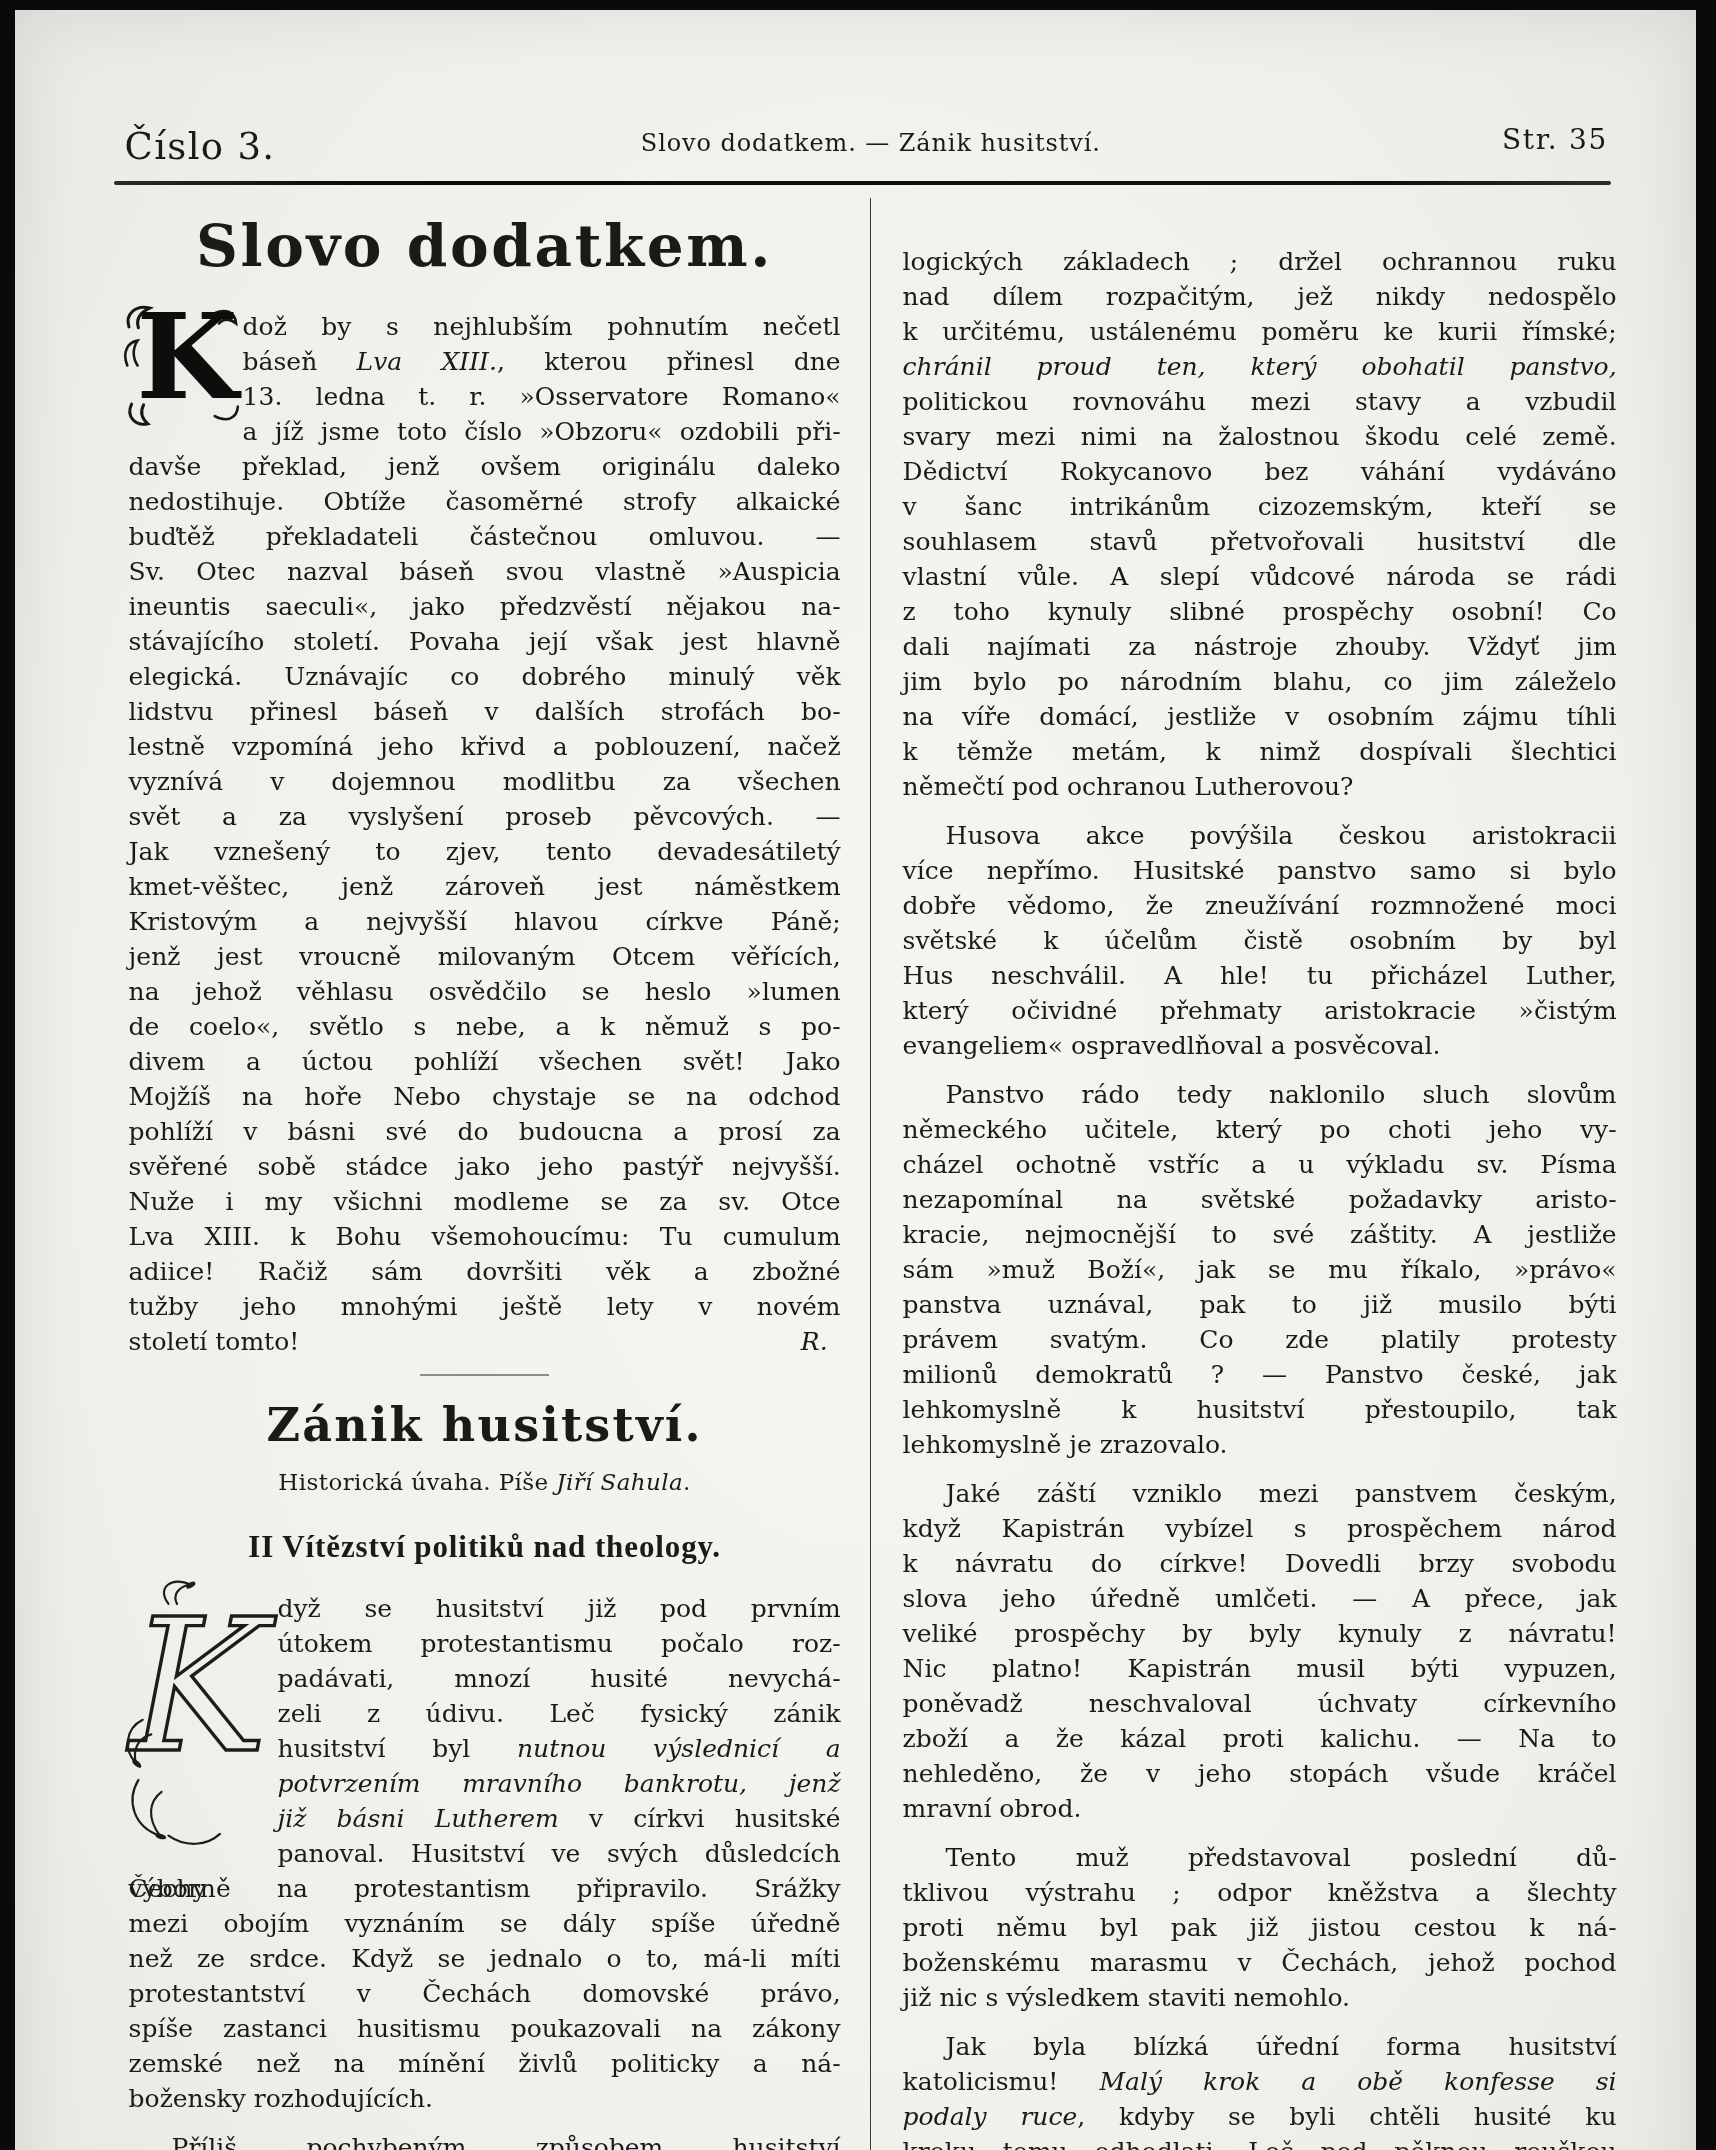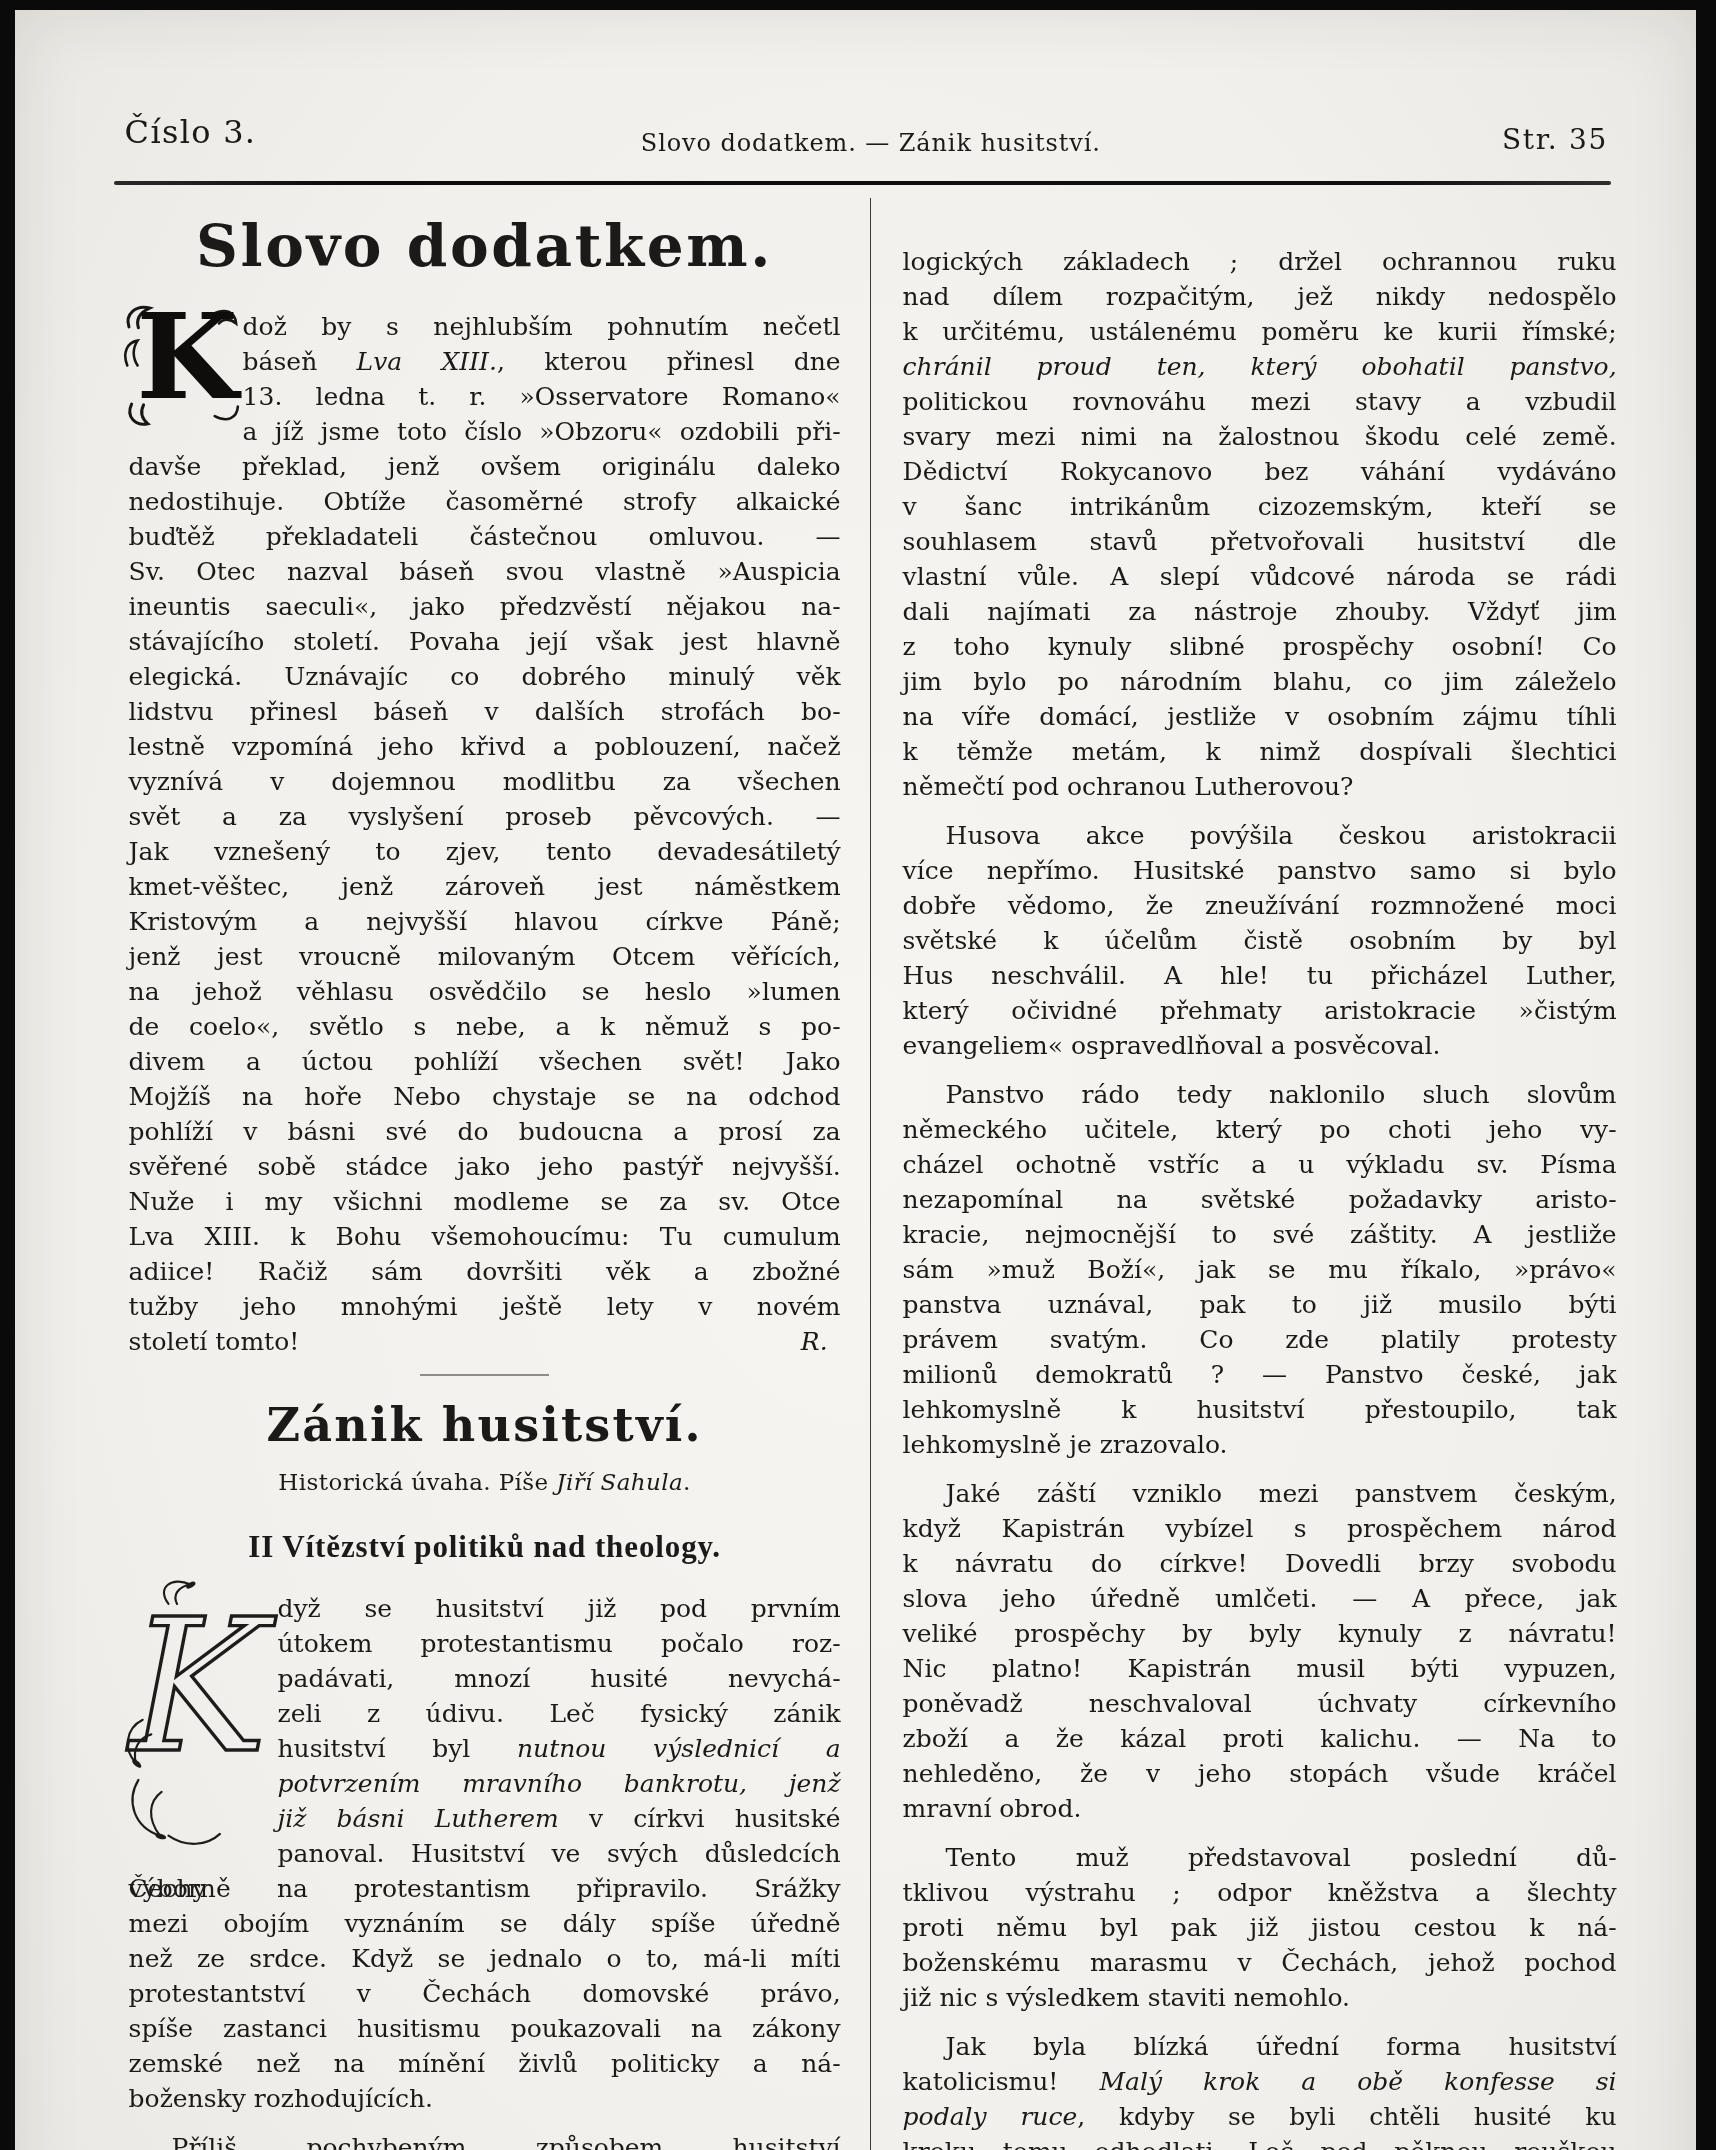--- a/index.html
+++ b/index.html
@@ -9,21 +9,21 @@
     font-family:"DejaVu Serif","Liberation Serif",serif;
     color:#1b1a18;
   }
   #paper {
     position:absolute; left:14.6px; top:10.3px; right:20px; bottom:20px;
     background:#f3f2ee;
     background-image: radial-gradient(ellipse at 50% 45%, #f6f5f1 0%, #f1f0ec 60%, #e7e6e1 100%);
     box-shadow: inset 0 0 69px rgba(40,35,25,0.10);
   }
   
-  .hdr-issue   { position:absolute; left:110px; top:103px; font-size:32px; letter-spacing:1.3px; }
+  .hdr-issue   { position:absolute; left:110px; top:115px; font-size:37px; letter-spacing:1.3px; }
   .hdr-running { position:absolute; left:0; right:0; top:119px; text-align:center; font-size:24px; letter-spacing:0.9px;padding-left:31px; }
   .hdr-page    { position:absolute; right:88px; top:113px; font-size:28px; letter-spacing:1.7px; }
   .hdr-rule    { position:absolute; left:99px; top:171px; width:1497px; height:3.9px;
                  background:linear-gradient(90deg,#2a2a2a,#0c0c0c 15%,#101010 85%,#2e2e2e); border-radius:2.2px; }
   
   .col { position:absolute; width:712px; font-size:25px; }
   #col-left  { left:114px;  top:202px; }
   #col-right { left:888px; top:234px; width:714px; }
   .col-rule  { position:absolute; left:855px; top:188px; width:1.7px; height:2084px; background:#3b3a37; }
   .line {
@@ -179,22 +179,22 @@
             <div class="line">logických základech ; držel ochrannou ruku</div>
             <div class="line">nad dílem rozpačitým, jež nikdy nedospělo</div>
             <div class="line">k určitému, ustálenému poměru ke kurii římské;</div>
             <div class="line"><i>chránil proud ten, který obohatil panstvo,</i></div>
             <div class="line">politickou rovnováhu mezi stavy a vzbudil</div>
             <div class="line">svary mezi nimi na žalostnou škodu celé země.</div>
             <div class="line">Dědictví Rokycanovo bez váhání vydáváno</div>
             <div class="line">v šanc intrikánům cizozemským, kteří se</div>
             <div class="line">souhlasem stavů přetvořovali husitství dle</div>
             <div class="line">vlastní vůle. A slepí vůdcové národa se rádi</div>
+            <div class="line">z toho kynuly slibné prospěchy osobní! Co</div>
             <div class="line">dali najímati za nástroje zhouby. Vždyť jim</div>
-            <div class="line">z toho kynuly slibné prospěchy osobní! Co</div>
             <div class="line">jim bylo po národním blahu, co jim záleželo</div>
             <div class="line">na víře domácí, jestliže v osobním zájmu tíhli</div>
             <div class="line">k těmže metám, k nimž dospívali šlechtici</div>
             <div class="line last">němečtí pod ochranou Lutherovou?</div>
           </div>
           <div class="para">
             <div class="line indent">Husova akce povýšila českou aristokracii</div>
             <div class="line">více nepřímo. Husitské panstvo samo si bylo</div>
             <div class="line">dobře vědomo, že zneužívání rozmnožené moci</div>
             <div class="line">světské k účelům čistě osobním by byl</div>

